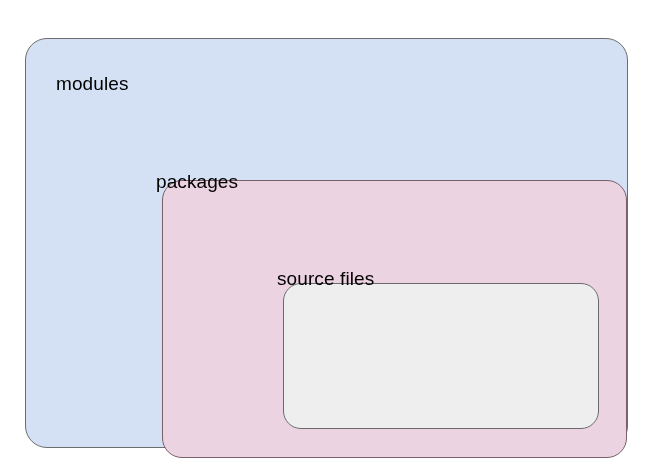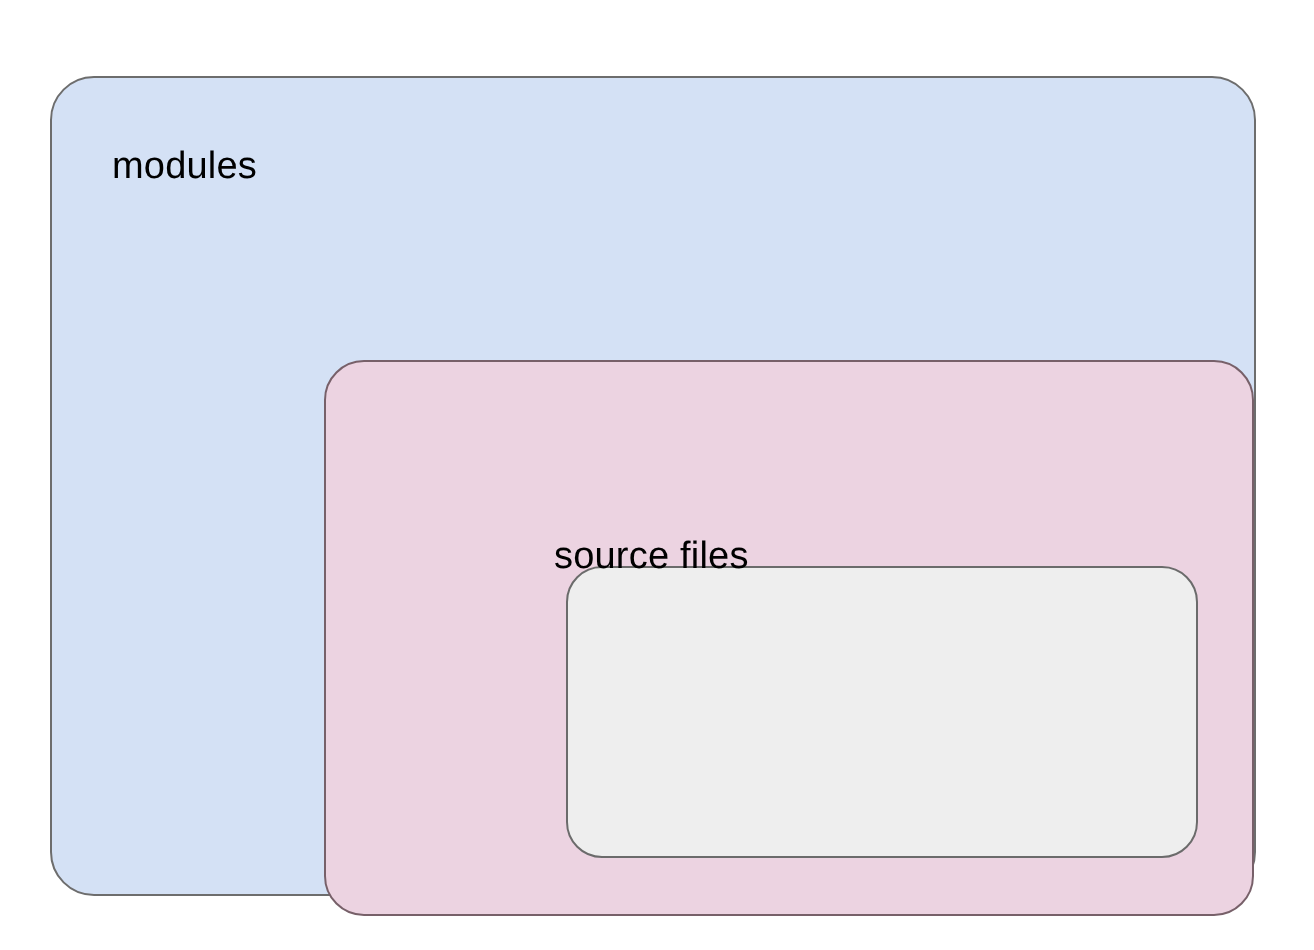--- a/index.html
+++ b/index.html
@@ -90,16 +90,17 @@
 
   <div id="box-modules" class="nest-box" style="background: rgb(212, 225, 245); border-color: rgb(109, 109, 109);">
 
     <div id="box-packages" class="nest-box" style="background: rgb(236, 211, 225); border-color: rgb(119, 96, 105);"></div>
 
     <div id="box-source-files" class="nest-box" style="background: rgb(238, 238, 238); border-color: rgb(107, 107, 107);"></div>
   </div>
 
   <div id="label-modules" class="box-label">modules</div>
 
+  <div id="label-packages" class="box-label">packages</div>
 
   <div id="label-source-files" class="box-label">source files</div>
 
 </div>
 
 </body></html>

